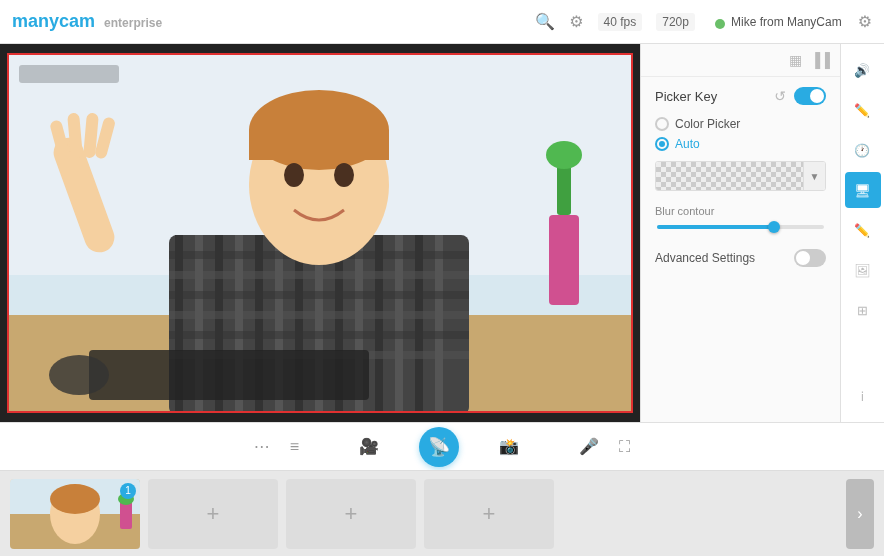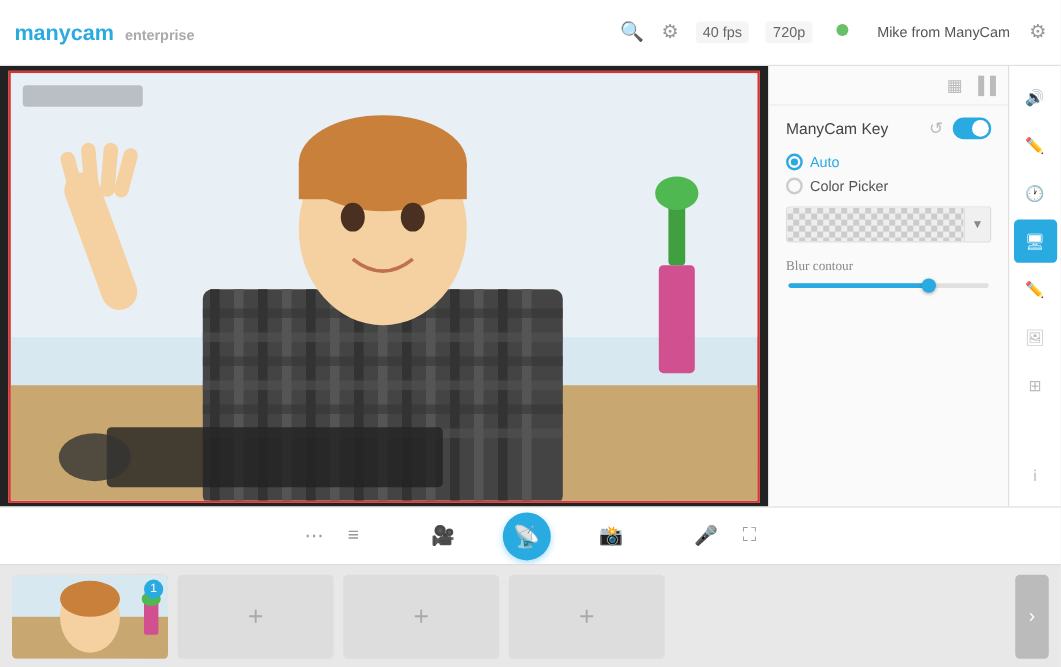--- a/index.html
+++ b/index.html
@@ -1,20 +1,20 @@
 <!DOCTYPE html>
 <html><head>
   <meta charset="utf-8">
   <style>
     * { box-sizing: border-box; margin: 0; padding: 0; }
     body { width: 884px; height: 556px; font-family: 'Segoe UI', Arial, sans-serif; font-size: 13px; background: #f0f0f0; overflow: hidden; display: flex; flex-direction: column; }
 
     
     #topbar {
-      height: 55px;
+      height: 44px;
       background: #fff;
       display: flex;
       align-items: center;
       padding: 0 12px;
       border-bottom: 1px solid #e0e0e0;
       flex-shrink: 0;
     }
     #logo {
       font-size: 18px;
       font-weight: 300;
@@ -35,22 +35,22 @@
     }
     .fps-badge, .res-badge {
       font-size: 12px;
       color: #666;
       background: #f5f5f5;
       padding: 2px 6px;
       border-radius: 3px;
     }
     .user-area {
       display: flex;
-      align-items: flex-start;
-      gap: 24px;
+      align-items: flex-end;
+      gap: 6px;
       margin-right: 16px;
     }
     .user-dot { width: 10px; height: 10px; background: #6abf69; border-radius: 50%; }
     .user-name { font-size: 12px; color: #555; }
     .settings-gear { color: #999; font-size: 16px; cursor: pointer; }
 
     
     #main {
       display: flex;
       flex: 1;
@@ -211,21 +211,21 @@
       background: #f0f0f0;
       border-left: 1px solid #ddd;
       display: flex;
       align-items: center;
       justify-content: center;
       cursor: pointer;
       color: #888;
       font-size: 10px;
     }
 
-    .blur-section { margin-bottom: 12px; font-family: Liberation Serif, serif; }
+    .blur-section { margin-bottom: 12px; }
     .blur-label {
       font-size: 11px;
       color: #888;
       margin-bottom: 8px;
     }
     .slider-container {
       position: relative;
       height: 4px;
       background: #e0e0e0;
       border-radius: 2px;
@@ -491,53 +491,59 @@
 
   <div id="right-panel">
 
     <div class="panel-top-icons">
       <span class="panel-top-icon">▦</span>
       <span class="panel-top-icon">▐▐</span>
     </div>
 
     <div class="chroma-key-section">
       <div class="chroma-key-header">
-        <span class="chroma-key-title">ManyCam Key</span>
+        <span class="chroma-key-title">Picker Key</span>
         <div class="chroma-key-controls">
           <span class="reset-btn">↺</span>
           <div class="toggle">
             <div class="toggle-knob"></div>
           </div>
         </div>
       </div>
 
       <div class="radio-group">
         <div class="radio-item">
+          <div class="radio-circle"></div>
+          <span>Color Picker</span>
+        </div>
+        <div class="radio-item">
           <div class="radio-circle selected"></div>
           <span style="color:#29abe2;">Auto</span>
-        </div>
-        <div class="radio-item">
-          <div class="radio-circle"></div>
-          <span>Color Picker</span>
         </div>
       </div>
 
       <div class="background-picker">
         <div class="bg-checkered"></div>
         <div class="bg-dropdown-arrow">▼</div>
       </div>
 
       <div class="blur-section">
         <div class="blur-label">Blur contour</div>
         <div class="slider-container">
           <div class="slider-fill"></div>
           <div class="slider-thumb"></div>
         </div>
       </div>
 
+      <div class="advanced-settings-row">
+        <span class="advanced-settings-label">Advanced Settings</span>
+        <div class="toggle-off">
+          <div class="toggle-off-knob"></div>
+        </div>
+      </div>
     </div>
 
   </div>
 
   <div id="right-sidebar">
     <div class="sidebar-icon-btn" style="color:#bbb;font-size:13px;">🔊</div>
     <div class="sidebar-icon-btn" style="color:#bbb;font-size:13px;">✏️</div>
     <div class="sidebar-icon-btn" style="color:#bbb;font-size:13px;">🕐</div>
     <div class="sidebar-icon-btn active" style="font-size:13px;">🖥</div>
     <div class="sidebar-icon-btn" style="color:#bbb;font-size:13px;">✏️</div>

